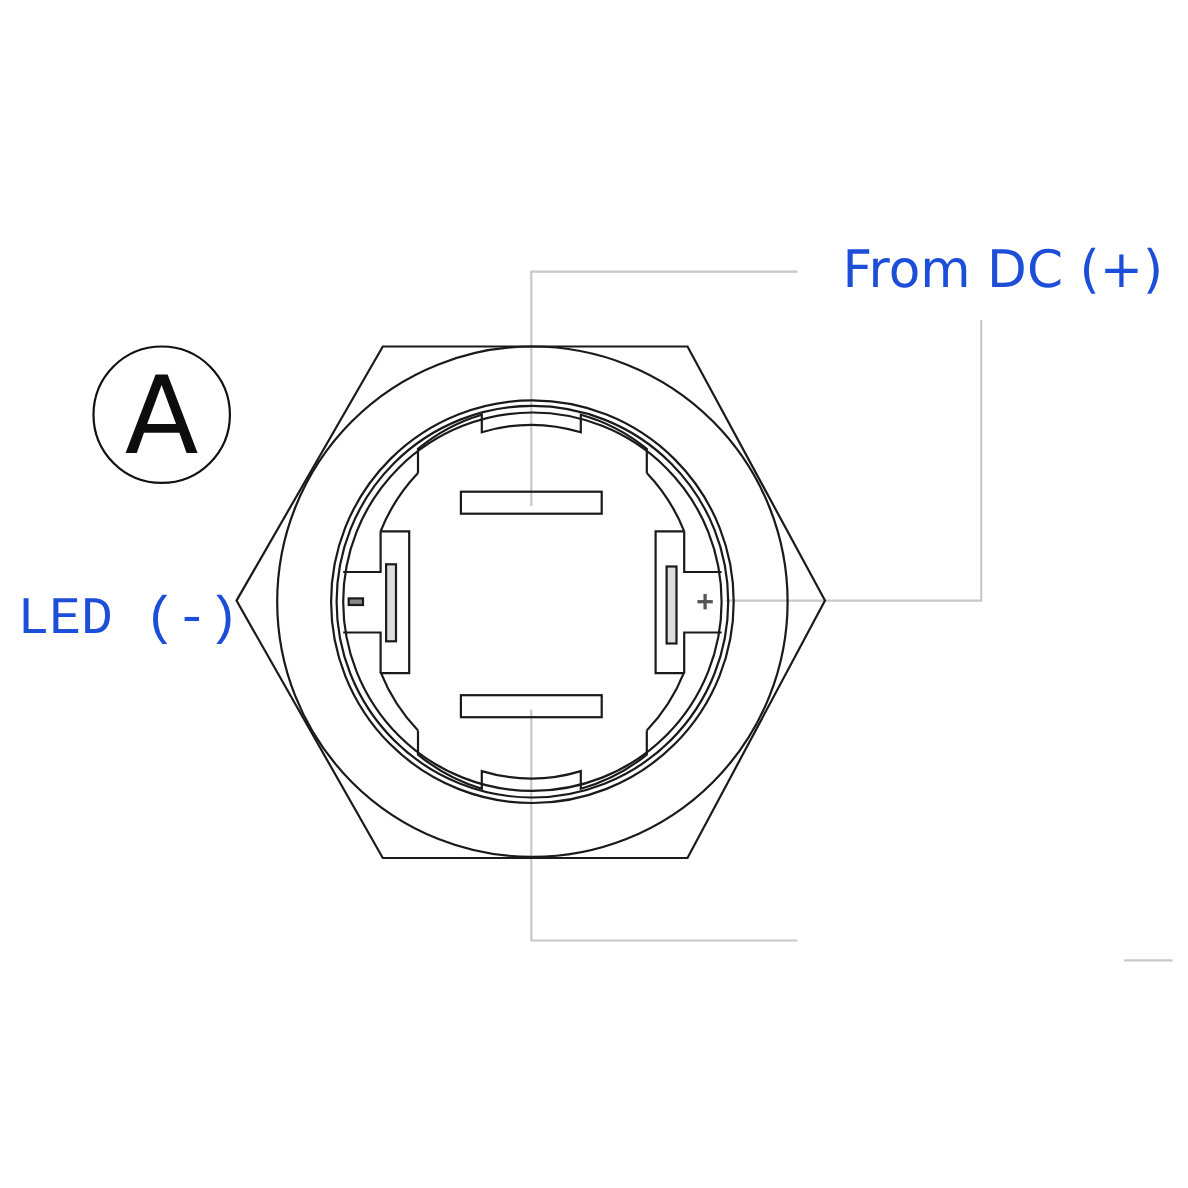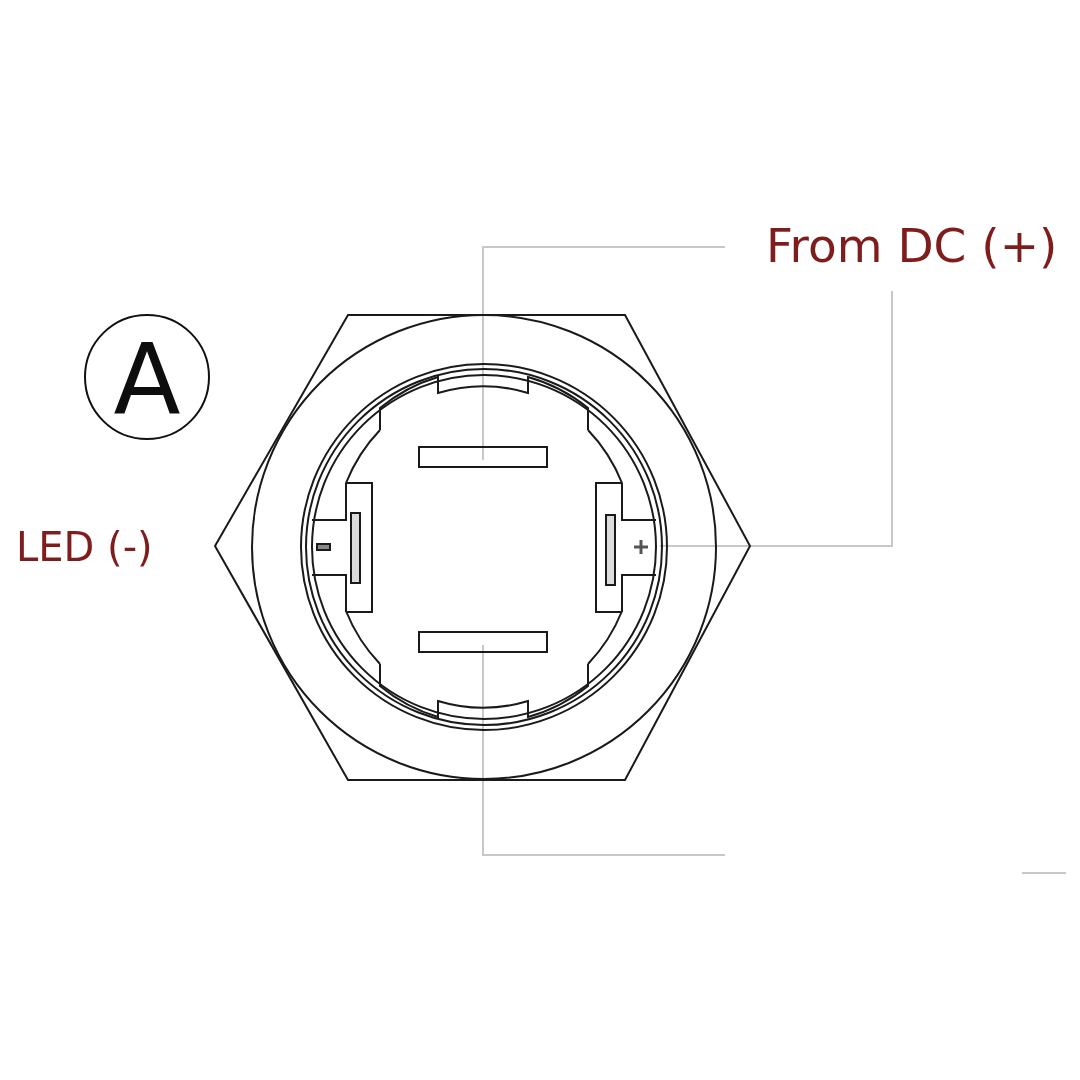--- a/index.html
+++ b/index.html
@@ -1,27 +1,27 @@
 <!DOCTYPE html>
 <html><head>
   <meta charset="utf-8">
   <style>
     html, body { margin: 0; padding: 0; background: #ffffff; }
     body { width: 1080px; height: 1080px; position: relative; overflow: hidden; }
     .diagram { position: absolute; left: 0; top: 0; width: 1080px; height: 1080px; }
     .label {
       position: absolute;
       font-family: "DejaVu Sans", sans-serif;
-      color: #7f1d1d;
+      color: #1d4ed8;
       white-space: nowrap;
       line-height: 1;
     }
     .lbl-from { left: 766px; top: 222px; font-size: 47px; }
     .lbl-to   { left: 766px; top: 832px; font-size: 47px; }
-    .lbl-led  { left: 16px;  top: 527px; font-size: 40px; }
+    .lbl-led  { left: 16px;  top: 539px; font-size: 48px; font-family: Liberation Mono, monospace; }
     .badge {
       position: absolute; left: 84px; top: 314px; width: 126px; height: 126px;
       border: 2px solid #111; border-radius: 50%; box-sizing: border-box;
       display: flex; align-items: center; justify-content: center;
     }
     .badge span {
       font-family: "DejaVu Sans", sans-serif; font-size: 98px; color: #0d0d0d;
       line-height: 1; margin-top: 4px;
     }
   </style>

